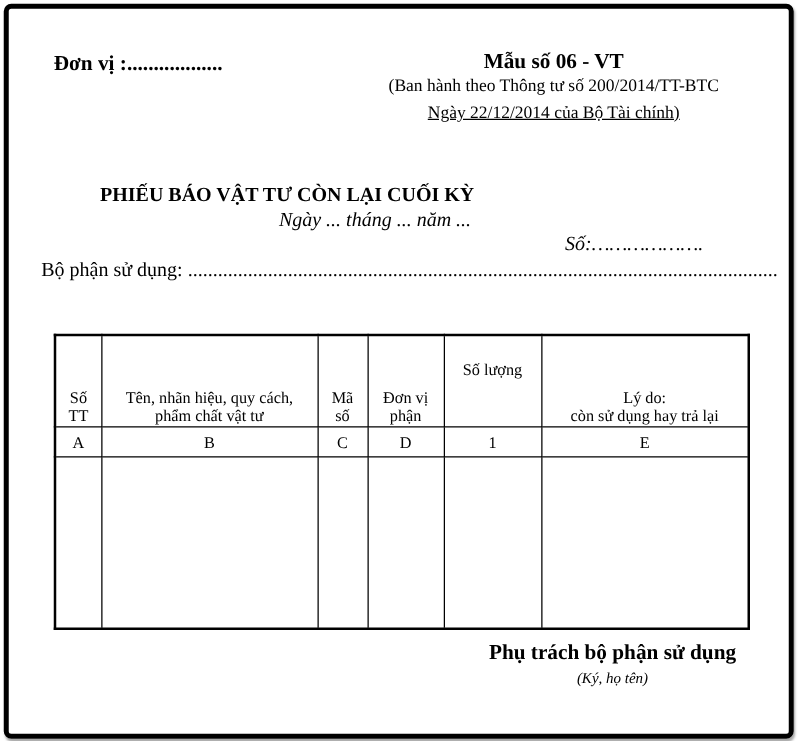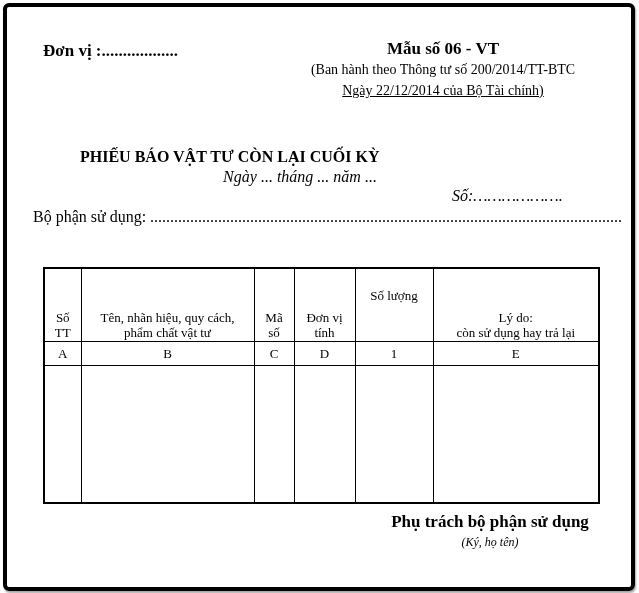--- a/index.html
+++ b/index.html
@@ -127,21 +127,21 @@
     <th class="hdr">
       <div>Tên, nhãn hiệu, quy cách,</div>
       <div>phẩm chất vật tư</div>
     </th>
     <th class="hdr">
       <div>Mã</div>
       <div>số</div>
     </th>
     <th class="hdr">
       <div>Đơn vị</div>
-      <div>tính</div>
+      <div>phận</div>
     </th>
     <th class="hdr top">Số lượng</th>
     <th class="hdr">
       <div>Lý do:</div>
       <div>còn sử dụng hay trả lại</div>
     </th>
   </tr>
   <tr>
     <td class="code">A</td>
     <td class="code">B</td>

